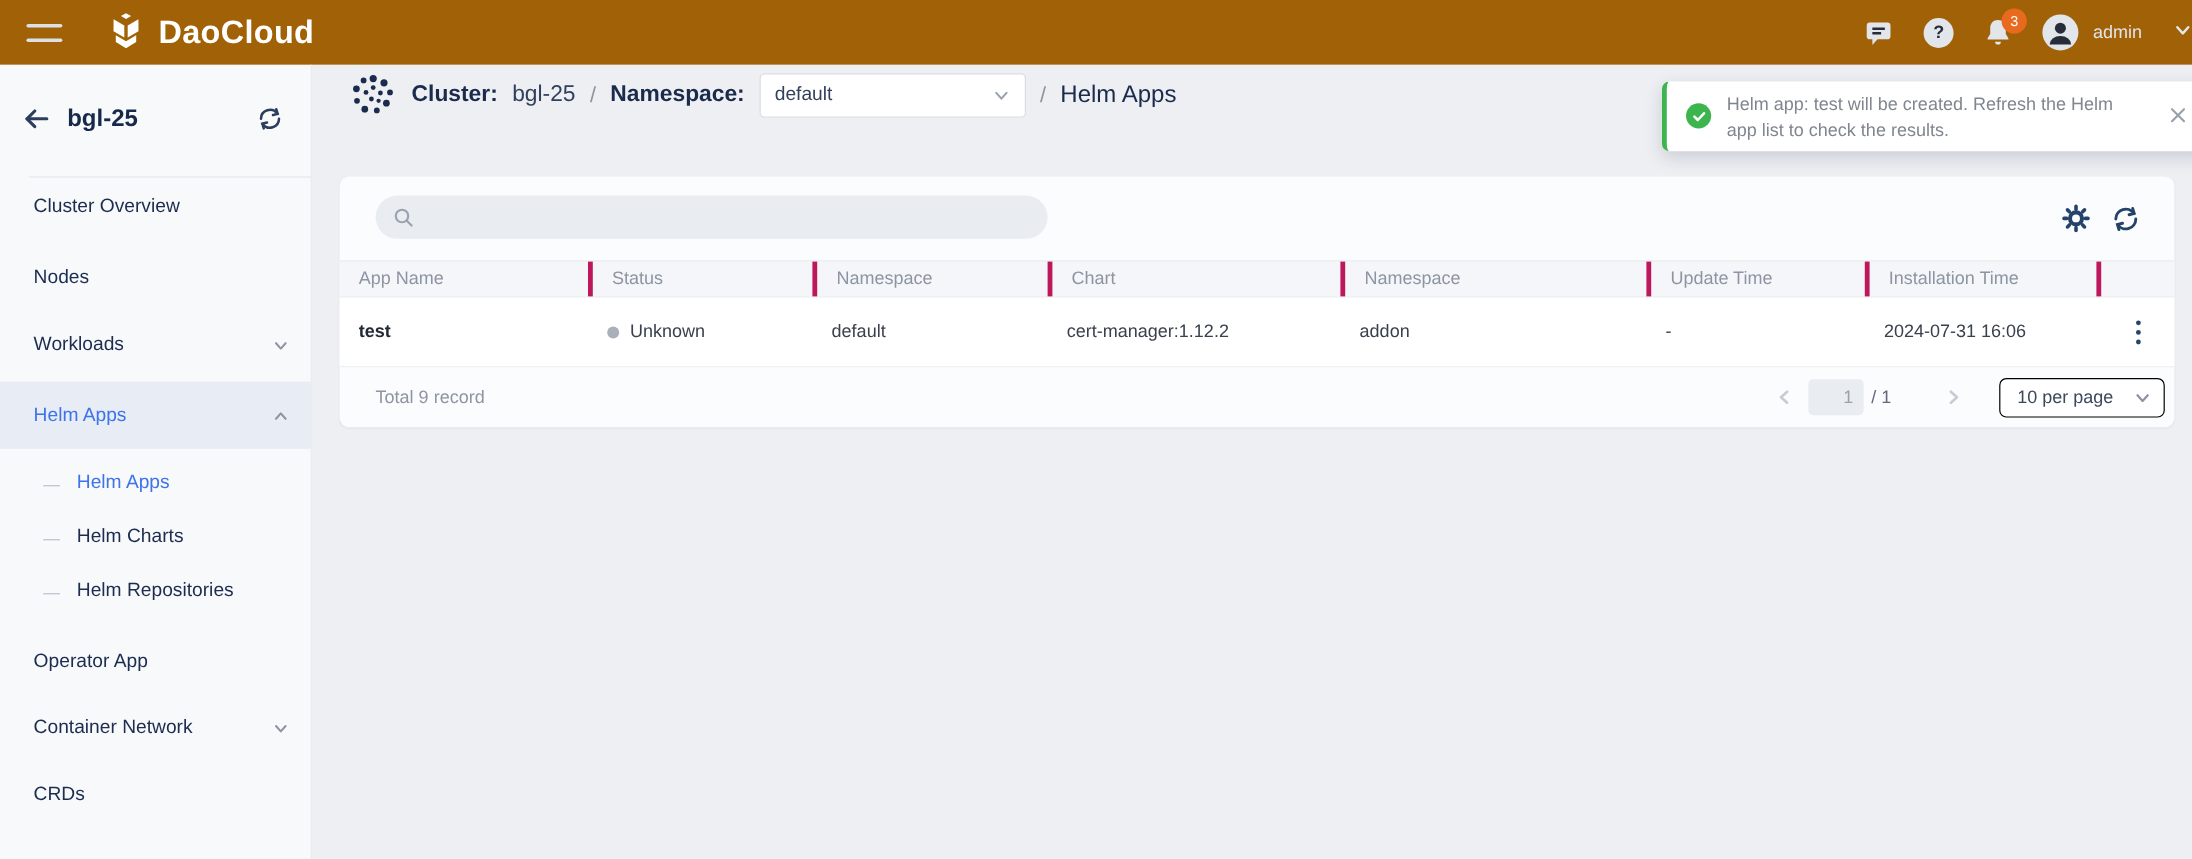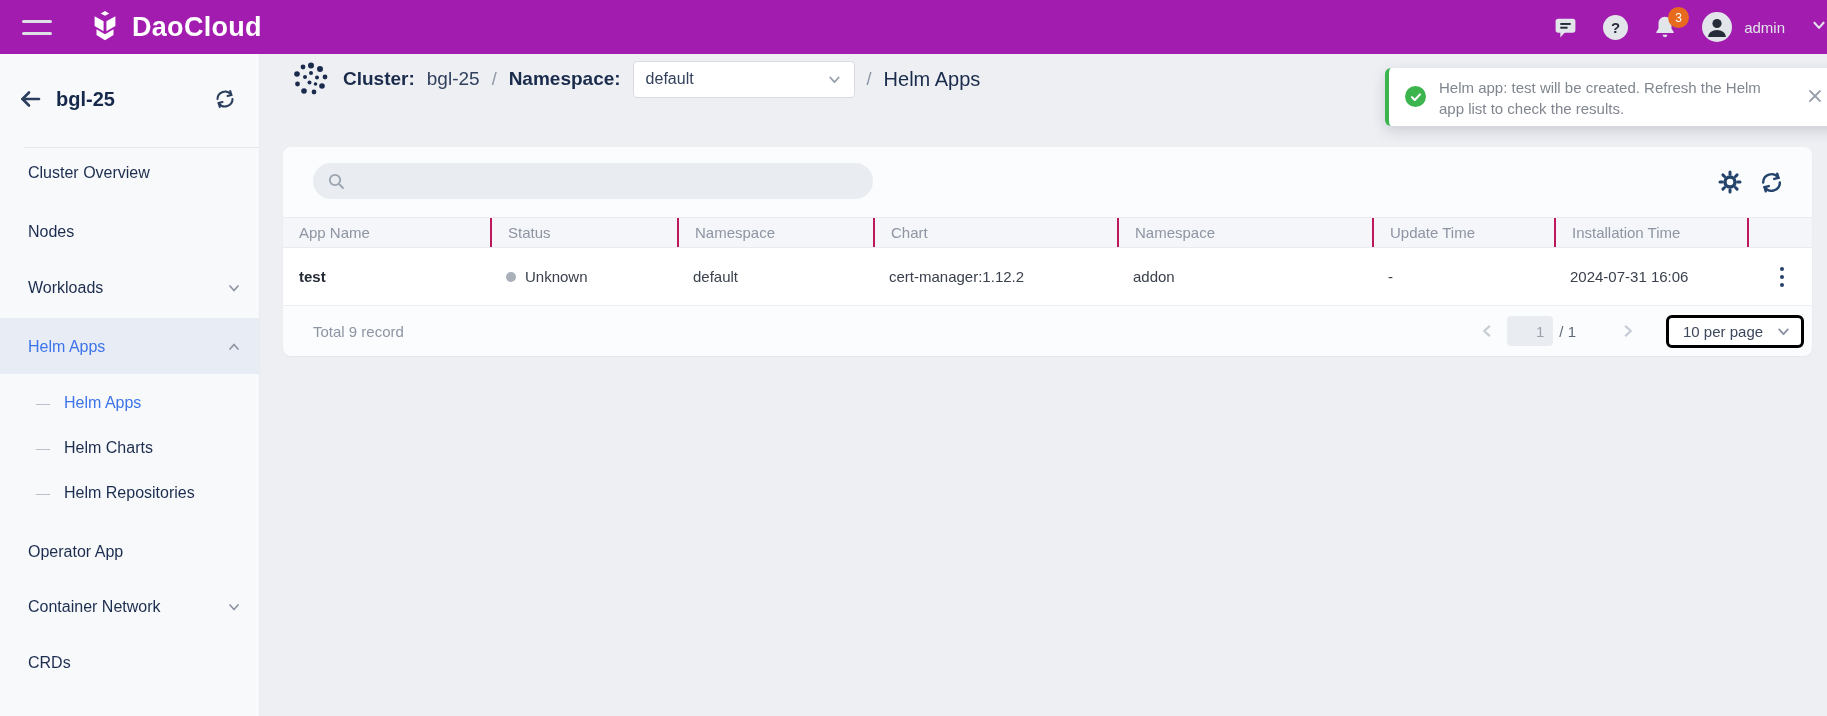--- a/index.html
+++ b/index.html
@@ -2,21 +2,21 @@
 <html><head>
 <meta charset="utf-8">
 <style>
   * { box-sizing: border-box; margin: 0; padding: 0; }
   html,body { width: 1827px; height: 716px; overflow: hidden; }
   body {
     font-family: "Liberation Sans", "DejaVu Sans", sans-serif;
     position: relative; background: #edeff3; color: #1c2d4f;
   }
   
-  .topbar { position: absolute; left:0; top:0; width:1827px; height:54px; background:#a21caf; display:flex; align-items:center; }
+  .topbar { position: absolute; left:0; top:0; width:1827px; height:54px; background:#a16207; display:flex; align-items:center; }
   .hamburger { margin-left:22px; width:30px; height:20px; display:flex; flex-direction:column; justify-content:center; gap:9px; cursor:pointer; }
   .hamburger span { display:block; height:3px; border-radius:2px; background:#dde1e6; }
   .brand { display:flex; align-items:center; gap:10px; margin-left:36px; }
   .brand-name { color:#ffffff; font-size:27px; font-weight:bold; letter-spacing:.3px; }
   .topbar-right { position:absolute; right:0; top:0; height:54px; display:flex; align-items:center; gap:24px; padding-right:14px; }
   .tb-icon { display:flex; align-items:center; justify-content:center; cursor:pointer; }
   .circle-icon { width:25px; height:25px; border-radius:50%; background:#e2e5ea; display:flex; align-items:center; justify-content:center; }
   .help-q { font-size:15px; font-weight:800; color:#262d39; }
   .bell-wrap { position:relative; }
   .badge { position:absolute; top:-7px; right:-11px; min-width:21px; height:21px; border-radius:50%; background:#e86a1f; color:#fff; font-size:12px; display:flex; align-items:center; justify-content:center; }
@@ -57,37 +57,37 @@
   .search-row { position:absolute; left:0; top:0; width:100%; height:70px; }
   .search-pill { position:absolute; left:30px; top:16px; width:560px; height:36px; background:#e9ecf1; border-radius:18px; display:flex; align-items:center; padding:0 14px; }
   .search-pill input { border:none; outline:none; background:transparent; font-size:15px; color:#3a414d; margin-left:8px; width:480px; font-family:inherit; }
   .search-pill input::placeholder { color:#a7aeb9; }
   .icon-btn { position:absolute; top:23px; cursor:pointer; display:flex; }
   .gear-btn { right:70px; }
   .refresh-btn { right:28px; }
   
   .thead { position:absolute; left:0; top:70px; width:100%; height:31px; background:#f5f6f9; border-top:1px solid #e9ebef; border-bottom:1px solid #e9ebef; display:flex; }
   .th { font-size:15px; color:#8d95a3; display:flex; align-items:center; padding-left:16px; }
-  .th + .th { border-left:2px solid #be185d; }
+  .th + .th { border-left:4px solid #be185d; }
   .trow { position:absolute; left:0; top:101px; width:100%; height:58px; background:#fff; border-bottom:1px solid #edf0f3; display:flex; }
   .td { font-size:15px; color:#3a414d; display:flex; align-items:center; padding-left:16px; }
   .c0{width:207px}.c1{width:187px}.c2{width:196px}.c3{width:244px}.c4{width:255px}.c5{width:182px}.c6{width:193px}.c7{width:65px}
   .app-name { font-weight:bold; color:#232a34; }
   .status-dot { width:10px; height:10px; border-radius:50%; background:#a9b0ba; margin-right:9px; flex:0 0 auto; }
   .kebab { width:34px; height:34px; display:flex; flex-direction:column; align-items:center; justify-content:center; gap:4px; cursor:pointer; margin-left:2px; }
   .kebab i { width:4px; height:4px; border-radius:50%; background:#26436b; }
   
   .tfoot { position:absolute; left:0; top:159px; width:100%; height:50px; display:flex; align-items:center; }
   .total { margin-left:30px; font-size:15px; color:#8d95a3; }
   .pager { position:absolute; right:8px; display:flex; align-items:center; }
   .pg-chev { display:flex; cursor:pointer; padding:4px; }
   .page-input { width:46px; height:30px; background:#e9ecf1; border:none; border-radius:4px; text-align:right; padding-right:9px; font-size:15px; color:#9aa1ab; margin-left:8px; font-family:inherit; outline:none; }
   .page-total { margin-left:6px; font-size:15px; color:#5f6978; }
   .pg-next { margin-left:40px; }
-  .per-page { margin-left:26px; width:138px; height:33px; background:#fff; border:3px solid #000000; border-radius:6px; display:flex; align-items:center; padding:0 10px 0 14px; cursor:pointer; position:relative; }
+  .per-page { margin-left:26px; width:138px; height:33px; background:#fff; border:1px solid #000000; border-radius:6px; display:flex; align-items:center; padding:0 10px 0 14px; cursor:pointer; position:relative; }
   .per-page span { font-size:15px; color:#3c485c; }
   .per-page .chev { position:absolute; right:10px; display:flex; }
 </style>
 </head>
 <body>
 
 <div class="topbar">
   <div class="hamburger">
       <span></span>
       <span></span>

